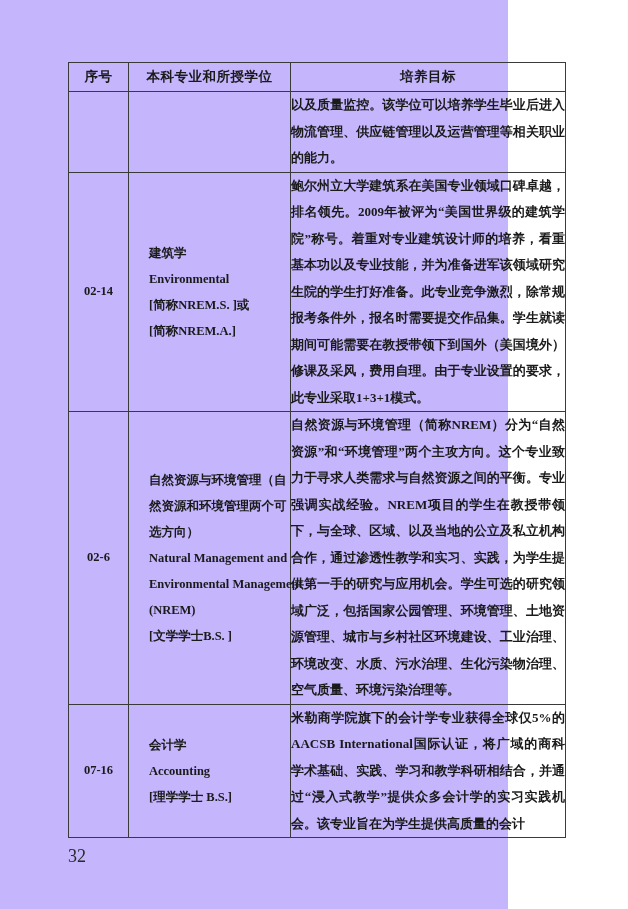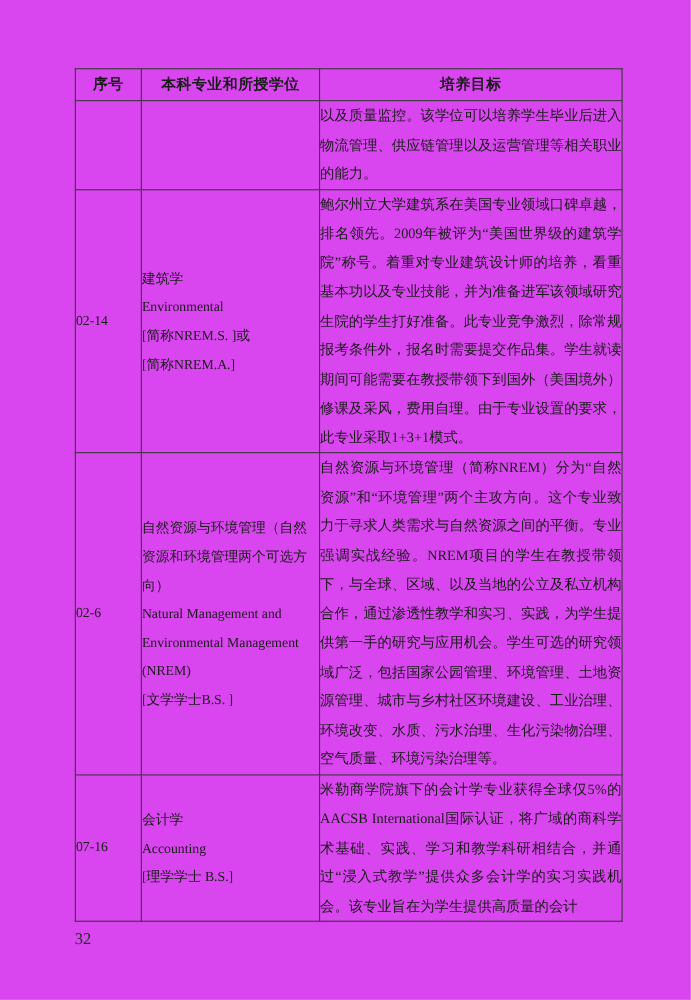--- a/index.html
+++ b/index.html
@@ -11,86 +11,86 @@
     width: 628px;
     height: 909px;
     position: relative;
     font-family: "Liberation Serif", "DejaVu Serif", serif;
     color: #1a1a1a;
     overflow: hidden;
   }
   .page {
     position: absolute;
     left: 0; top: 0;
-    width: 628px;
+    width: 508px;
     height: 909px;
-    background: #d946ef;
+    background: #c4b5fd;
   }
   .doc-table {
     position: absolute;
     left: 68px;
     top: 62px;
     width: 497px;
     border-collapse: collapse;
     table-layout: fixed;
   }
   .doc-table td, .doc-table th {
     border: 1px solid #3a3a3a;
     vertical-align: middle;
     padding: 0;
-    font-weight: normal;
+    font-weight: bold;
   }
   
   .col-seq   { width: 60px; }
   .col-major { width: 162px; }
   .col-goal  { width: 275px; }
 
   .doc-table thead td {
     text-align: center;
     font-weight: bold;
     font-size: 13.5px;
     height: 28px;
     line-height: 28px;
     letter-spacing: 0.5px;
   }
 
   .cell-seq {
-    text-align: left;
+    text-align: center;
     font-size: 12.5px;
     padding-left: 5px;
     vertical-align: middle;
   }
 
   .cell-major {
     padding: 4px 4px 4px 6px;
     font-size: 12.5px;
     line-height: 26px;
     vertical-align: middle;
   }
-  .cell-major .ln { display: block; white-space: nowrap; }
+  .cell-major .ln { display: block; white-space: nowrap; margin-left: 20px; }
   .cell-major .ln.wrapln { white-space: normal; }
 
   .cell-goal {
     padding: 3px 2px 3px 5px;
     font-size: 13px;
     line-height: 26.5px;
     text-align: justify;
     text-justify: inter-ideograph;
     vertical-align: top;
   }
   .cell-goal p {
     margin: 0;
     text-align: justify;
   }
 
   .page-number {
     position: absolute;
     left: 68px;
     top: 846px;
-    font-size: 15px;
+    font-size: 18px;
     color: #2a2a2a;
   }
 </style>
 </head>
 <body>
 
 <div class="page">
 
   <table class="doc-table">
     <colgroup>

